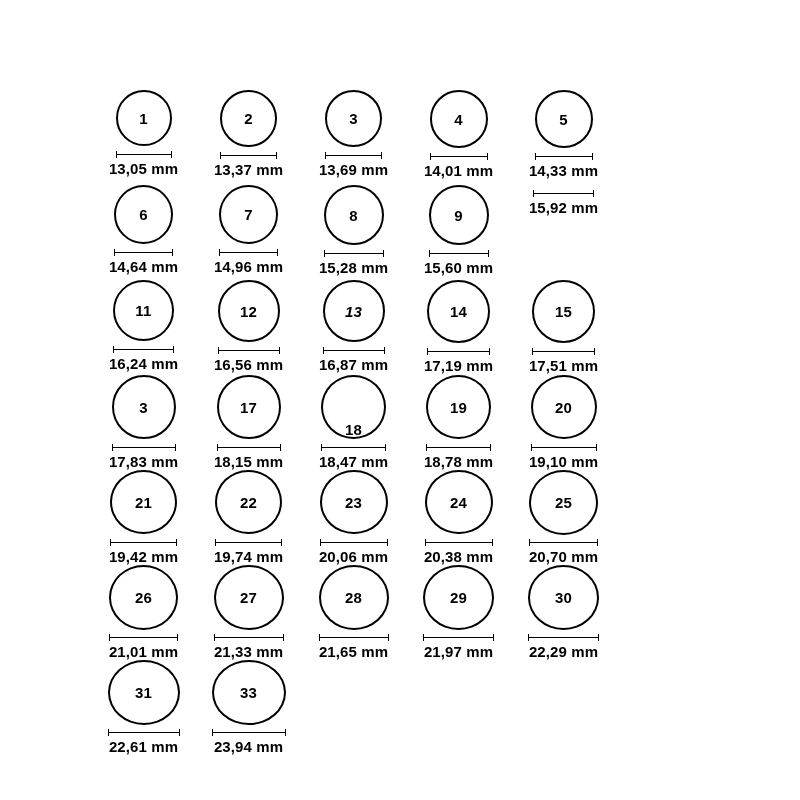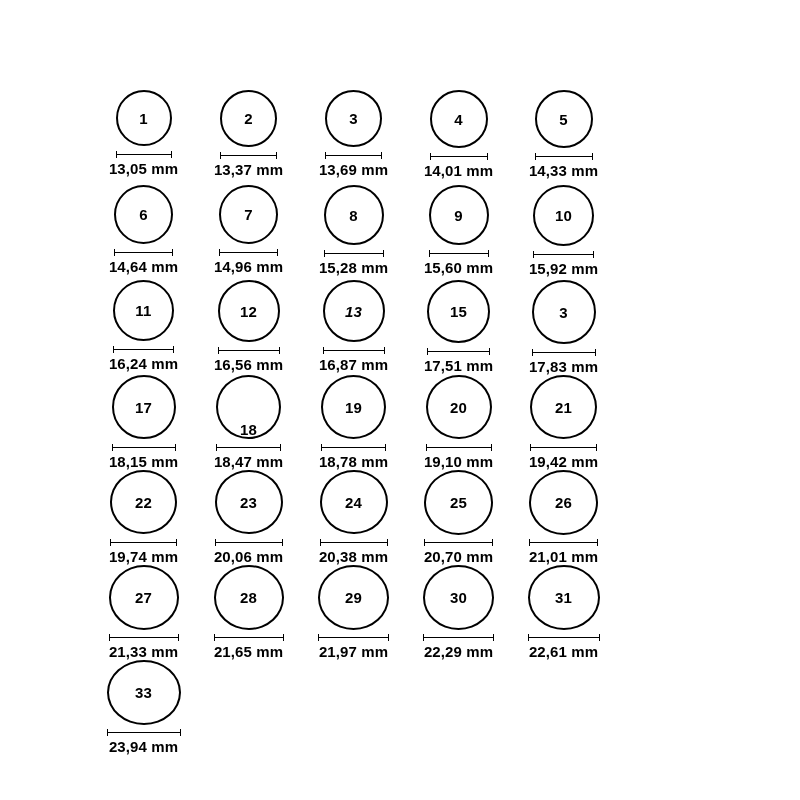--- a/index.html
+++ b/index.html
@@ -166,23 +166,20 @@
       <div class="cell">
         <div class="ring" style="width: 60px; height: 60px;">
           <span class="ring-label">9</span>
         </div>
         <div class="measure">
           <div class="bar" style="width: 60px;"></div>
         </div>
         <div class="mm">15,60 mm</div>
       </div>
       <div class="cell">
-        <div class="ring" style="width: 61px; height: 61px;">
-          <span class="ring-label">10</span>
-        </div>
         <div class="measure">
           <div class="bar" style="width: 61px;"></div>
         </div>
         <div class="mm">15,92 mm</div>
       </div>
       <div class="cell">
         <div class="ring" style="width: 61px; height: 61px;">
           <span class="ring-label">11</span>
         </div>
         <div class="measure">
@@ -200,20 +197,29 @@
         <div class="mm">16,56 mm</div>
       </div>
       <div class="cell">
         <div class="ring" style="width: 62px; height: 62px; font-style: italic;">
           <span class="ring-label">13</span>
         </div>
         <div class="measure">
           <div class="bar" style="width: 62px;"></div>
         </div>
         <div class="mm">16,87 mm</div>
+      </div>
+      <div class="cell">
+        <div class="ring" style="width: 63px; height: 63px;">
+          <span class="ring-label">14</span>
+        </div>
+        <div class="measure">
+          <div class="bar" style="width: 63px;"></div>
+        </div>
+        <div class="mm">17,19 mm</div>
       </div>
       <div class="cell">
         <div class="ring" style="width: 63px; height: 63px;">
           <span class="ring-label">15</span>
         </div>
         <div class="measure">
           <div class="bar" style="width: 63px;"></div>
         </div>
         <div class="mm">17,51 mm</div>
       </div>

